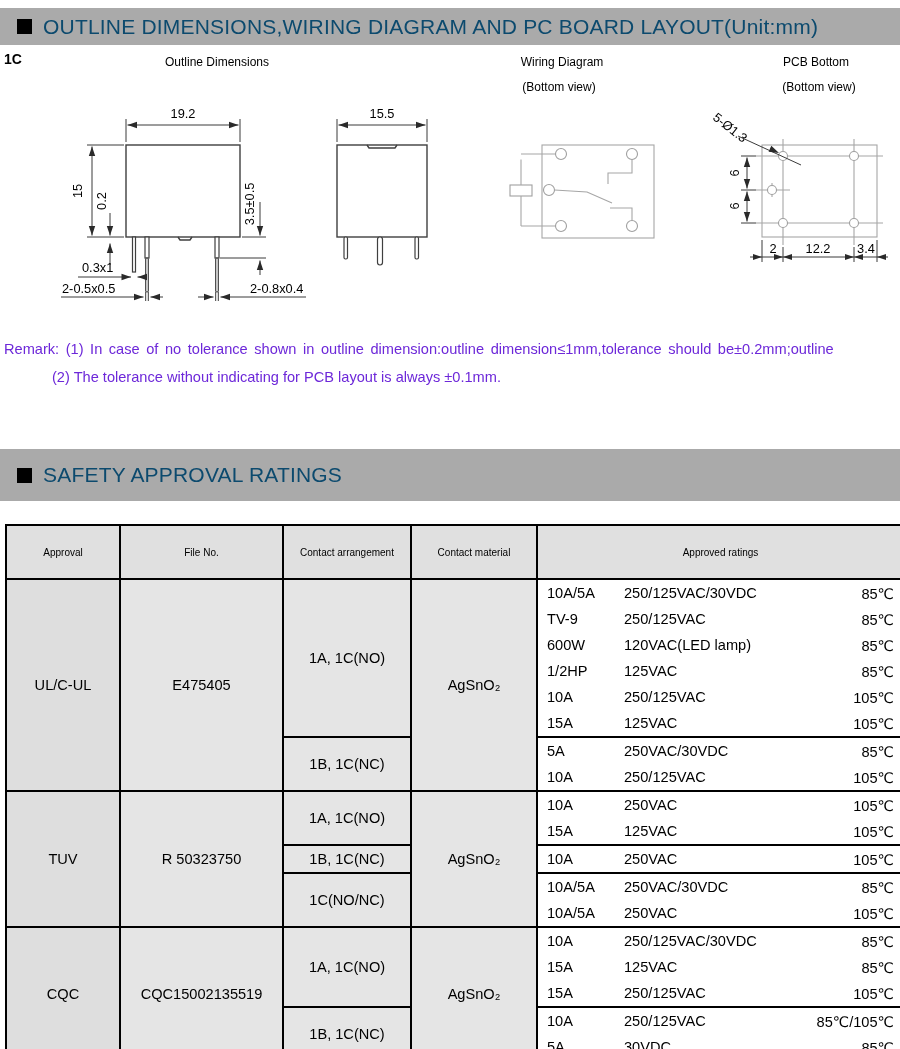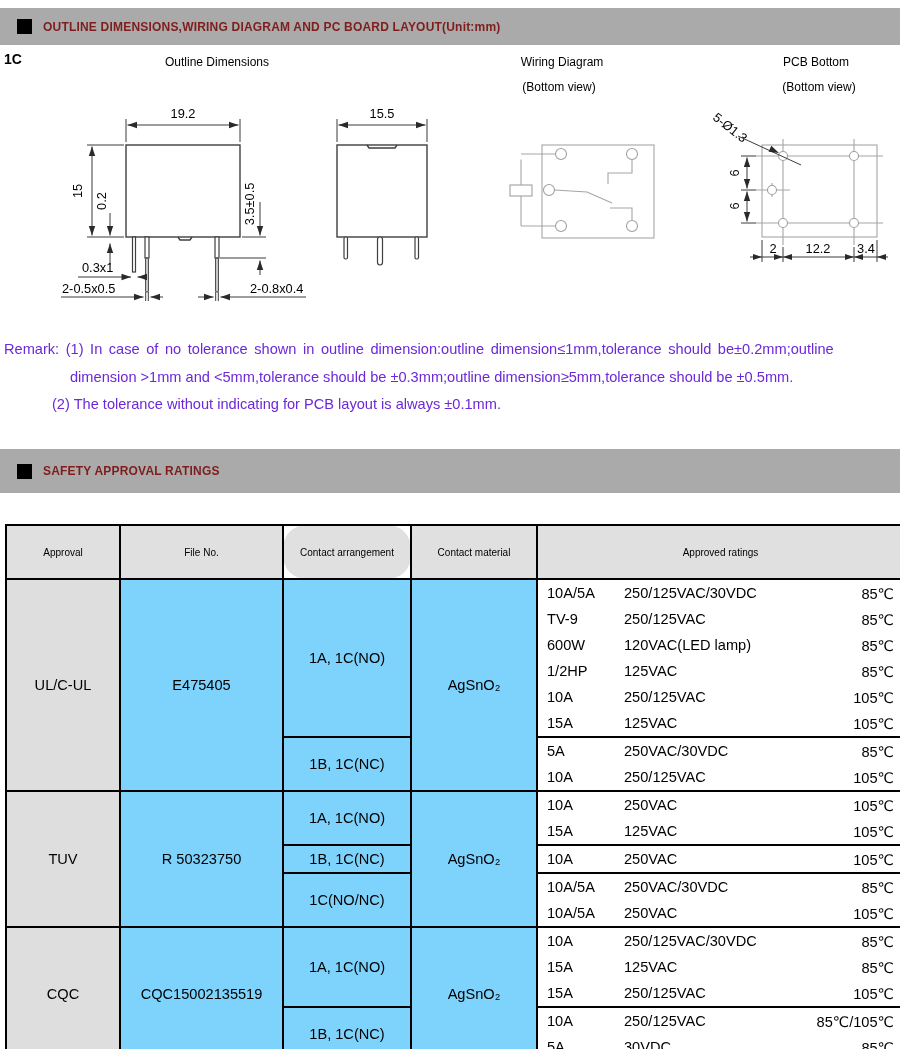--- a/index.html
+++ b/index.html
@@ -3,21 +3,21 @@
 <meta charset="utf-8">
 <style>
   html,body{margin:0;padding:0;background:#fff;}
   .page{position:relative;width:900px;height:1049px;background:#fff;overflow:hidden;
         font-family:"Liberation Sans","DejaVu Sans",sans-serif;color:#000;}
 
   
   .section-bar{position:absolute;left:0;width:900px;background:#aaaaaa;
                display:flex;align-items:center;box-sizing:border-box;padding-left:17px;}
   .bullet{width:15px;height:15px;background:#000;margin-right:11px;flex:0 0 auto;}
-  .section-title{font-weight:bold;font-size:12px;letter-spacing:0.2px;color:#7f1d1d;}
+  .section-title{font-weight:normal;font-size:21px;letter-spacing:0.2px;color:#0c4a6e;}
 
   
   .cap{position:absolute;font-size:12px;white-space:nowrap;}
   .cap.center{transform:translateX(-50%);}
   .type-label{position:absolute;left:4px;top:51px;font-weight:bold;font-size:14px;}
 
   svg{position:absolute;overflow:visible;}
   svg text{font-family:"Liberation Sans","DejaVu Sans",sans-serif;font-size:12.8px;fill:#000;}
   .body-line{fill:none;stroke:#3f3f3f;stroke-width:1.4;}
   .pin-shape{fill:#fff;stroke:#3f3f3f;stroke-width:1.2;}
@@ -30,23 +30,23 @@
   .remark{position:absolute;left:4px;top:336px;width:894px;font-size:14.6px;line-height:27.5px;color:#6d28d9;}
   .remark .l0{word-spacing:2.5px;}
   .remark .l1{padding-left:66px;}
   .remark .l2{padding-left:48px;}
 
   
   table.ratings{position:absolute;left:5px;top:524px;width:888px;border-collapse:collapse;table-layout:fixed;
                 font-size:14.6px;}
   table.ratings th,table.ratings td{border:2px solid #000;padding:0;}
   table.ratings th{background:#e0e0e0;font-weight:normal;font-size:10px;height:52px;text-align:center;margin-left:48px;}
-  th.c0{width:112px;} th.c1{width:161px;} th.c2{width:126px;border-radius:23px;} th.c3{width:124px;} th.c4{width:365px;}
+  th.c0{width:112px;} th.c1{width:161px;} th.c2{width:126px;} th.c3{width:124px;} th.c4{width:365px;}
   td.approval-col{background:#dedede;text-align:center;vertical-align:middle;margin-top:28px;}
-  td.file-col,td.arr-col,td.mat-col{background:#7dd3fc;text-align:center;vertical-align:middle;}
+  td.file-col,td.arr-col,td.mat-col{background:#e5e5e5;text-align:center;vertical-align:middle;}
   td.ratings-col{background:#fff;vertical-align:middle;}
   .rating-line{display:flex;align-items:center;height:26px;padding:0 9px;box-sizing:border-box;}
   .r-current{width:77px;text-align:left;flex:0 0 auto;}
   .r-voltage{flex:1 1 auto;text-align:left;}
   .r-temp{flex:0 0 auto;text-align:right;white-space:nowrap;}
 </style>
 </head>
 <body>
 
 <div class="page">
@@ -174,25 +174,24 @@
     <path class="arrfill" d="M83,162 l9,-3 v6 Z M83,162 l-9,-3 v6 Z"></path>
     <path class="arrfill" d="M154,162 l9,-3 v6 Z M154,162 l-9,-3 v6 Z"></path>
     <path class="arrfill" d="M177,162 l9,-3 v6 Z"></path>
     <text x="73" y="158" text-anchor="middle">2</text>
     <text x="118" y="158" text-anchor="middle">12.2</text>
     <text x="166" y="158" text-anchor="middle">3.4</text>
   </svg>
 
   <div class="remark">
     <div class="l0">Remark: (1) In case of no tolerance shown in outline dimension:outline dimension≤1mm,tolerance should be±0.2mm;outline</div>
-    <div class="l1">dimension &gt;1mm and &lt;5mm,tolerance should be ±0.3mm;outline dimension≥5mm,tolerance should be ±0.5mm.</div>
     <div class="l2">(2) The tolerance without indicating for PCB layout is always ±0.1mm.</div>
   </div>
 
-  <div class="section-bar" style="top:449px;height:44px;">
+  <div class="section-bar" style="top:449px;height:52px;">
     <div class="bullet"></div>
     <div class="section-title">SAFETY APPROVAL RATINGS</div>
   </div>
 
   <table class="ratings">
     <thead>
       <tr>
           <th class="c0">Approval</th>
           <th class="c1">File No.</th>
           <th class="c2">Contact arrangement</th>

